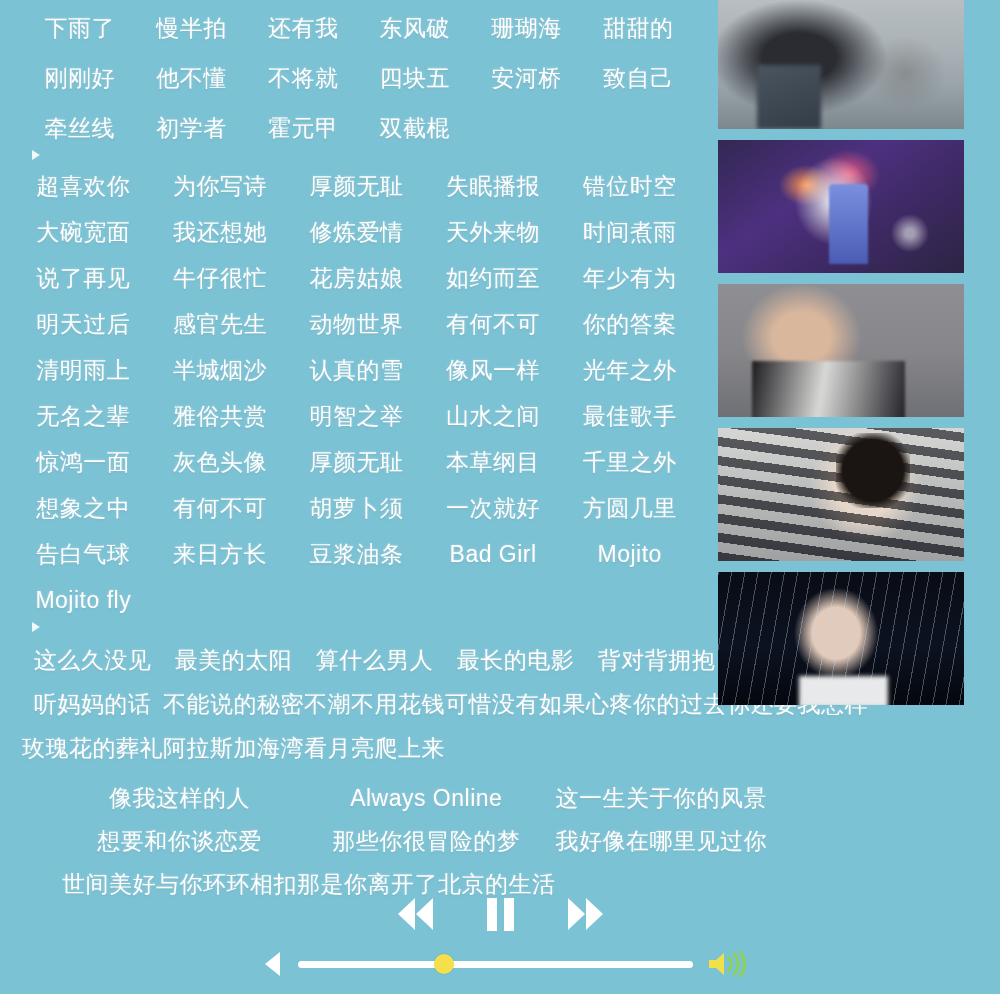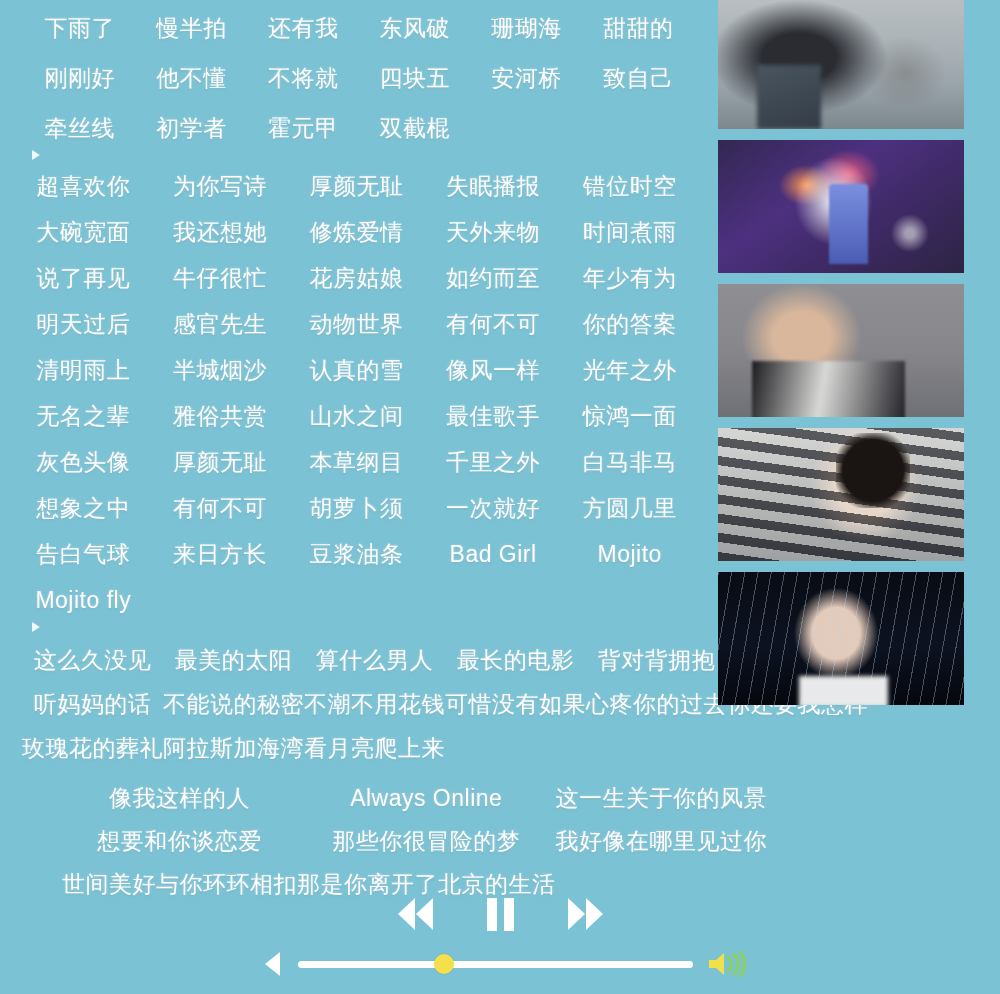--- a/index.html
+++ b/index.html
@@ -198,28 +198,28 @@
             <div class="cell">动物世界</div>
             <div class="cell">有何不可</div>
             <div class="cell">你的答案</div>
             <div class="cell">清明雨上</div>
             <div class="cell">半城烟沙</div>
             <div class="cell">认真的雪</div>
             <div class="cell">像风一样</div>
             <div class="cell">光年之外</div>
             <div class="cell">无名之辈</div>
             <div class="cell">雅俗共赏</div>
+            <div class="cell">明智之举</div>
             <div class="cell">山水之间</div>
             <div class="cell">最佳歌手</div>
             <div class="cell">惊鸿一面</div>
             <div class="cell">灰色头像</div>
             <div class="cell">厚颜无耻</div>
             <div class="cell">本草纲目</div>
             <div class="cell">千里之外</div>
-            <div class="cell">白马非马</div>
             <div class="cell">想象之中</div>
             <div class="cell">有何不可</div>
             <div class="cell">胡萝卜须</div>
             <div class="cell">一次就好</div>
             <div class="cell">方圆几里</div>
             <div class="cell">告白气球</div>
             <div class="cell">来日方长</div>
             <div class="cell">豆浆油条</div>
             <div class="cell">Bad Girl</div>
             <div class="cell">Mojito</div>

